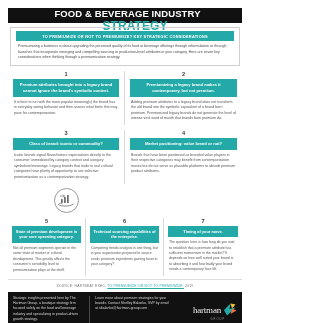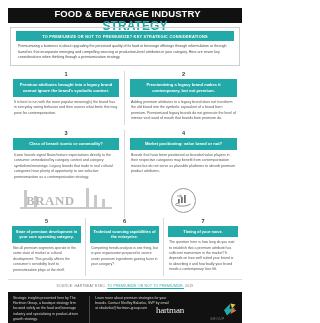--- a/index.html
+++ b/index.html
@@ -152,21 +152,21 @@
   }
   .foot-col {
     color: #d5d5d5;
     font-size: 3.5px;
     line-height: 1.5;
     flex: 1;
     padding-right: 4px;
   }
   .foot-col.mid { border-left: 0.5px solid #4a4a4a; padding-left: 5px; flex: 1.05; }
   .foot-logo { width: 62px; display: flex; align-items: center; justify-content: flex-end; }
-  .logo-wrap { position: relative; display: flex; align-items: center; gap: 37px; }
+  .logo-wrap { position: relative; display: flex; align-items: center; }
   .logo-word {
     color: #e9e9e9; font-size: 9px; letter-spacing: -0.2px;
     font-family: "Liberation Serif", serif;
   }
   .logo-sub {
     position: absolute; right: 12px; bottom: -4px;
     color: #9a9a9a; font-size: 2.6px; letter-spacing: 1px;
   }
 </style>
 </head>
@@ -204,31 +204,20 @@
       <div class="card-body">Iconic brands signal flavor/texture expectations directly to the consumer unmediated by category context and category symbolism/meanings. Legacy brands that trade in real cultural categories have plenty of opportunity to use selective premiumization as a contemporization strategy.</div>
     </div>
     <div class="card">
       <div class="num-badge">4</div>
       <div class="card-head">Market positioning: value brand or not?</div>
       <div class="card-body">Brands that have been positioned as branded value players in their respective categories may benefit from contemporization moves but do not serve as plausible platforms to absorb premium product attributes.</div>
     </div>
   </div>
 
   <div class="art-row">
-    <div class="art-cell left-rule">
-      <div class="brand-art">
-        <div class="brand-bar" style="left:4px; top:3px; width:3px; height:17px;"></div>
-        <div class="brand-bar" style="left:14px; top:9px; width:3px; height:11px;"></div>
-        <div class="brand-bar" style="left:66px; top:1px; width:3px; height:19px;"></div>
-        <div class="brand-bar" style="left:74px; top:8px; width:3px; height:12px;"></div>
-        <div class="brand-bar" style="left:82px; top:12px; width:3px; height:8px;"></div>
-        <div class="brand-bar" style="left:0px; top:20px; width:92px; height:2px;"></div>
-        <div class="brand-word">BRAND</div>
-      </div>
-    </div>
     <div class="art-cell">
       <div class="chart-icon-ring">
         <svg width="17" height="15" viewBox="0 0 34 30" aria-hidden="true">
           <rect x="6" y="12" width="3.5" height="8" fill="#6f6f6f"></rect>
           <rect x="12" y="8" width="3.5" height="12" fill="#6f6f6f"></rect>
           <rect x="18" y="4" width="3.5" height="16" fill="#6f6f6f"></rect>
           <path d="M5 2 L24 2" stroke="#6f6f6f" stroke-width="0" fill="none"></path>
           <path d="M4 6 L13 6 L10 3 M13 6 L10 9" stroke="#6f6f6f" stroke-width="1.4" fill="none"></path>
           <path d="M1 23 C6 27, 22 28, 31 22" stroke="#6f6f6f" stroke-width="1.6" fill="none"></path>
           <path d="M1 23 C3 20, 7 20, 9 22" stroke="#6f6f6f" stroke-width="1.4" fill="none"></path>

